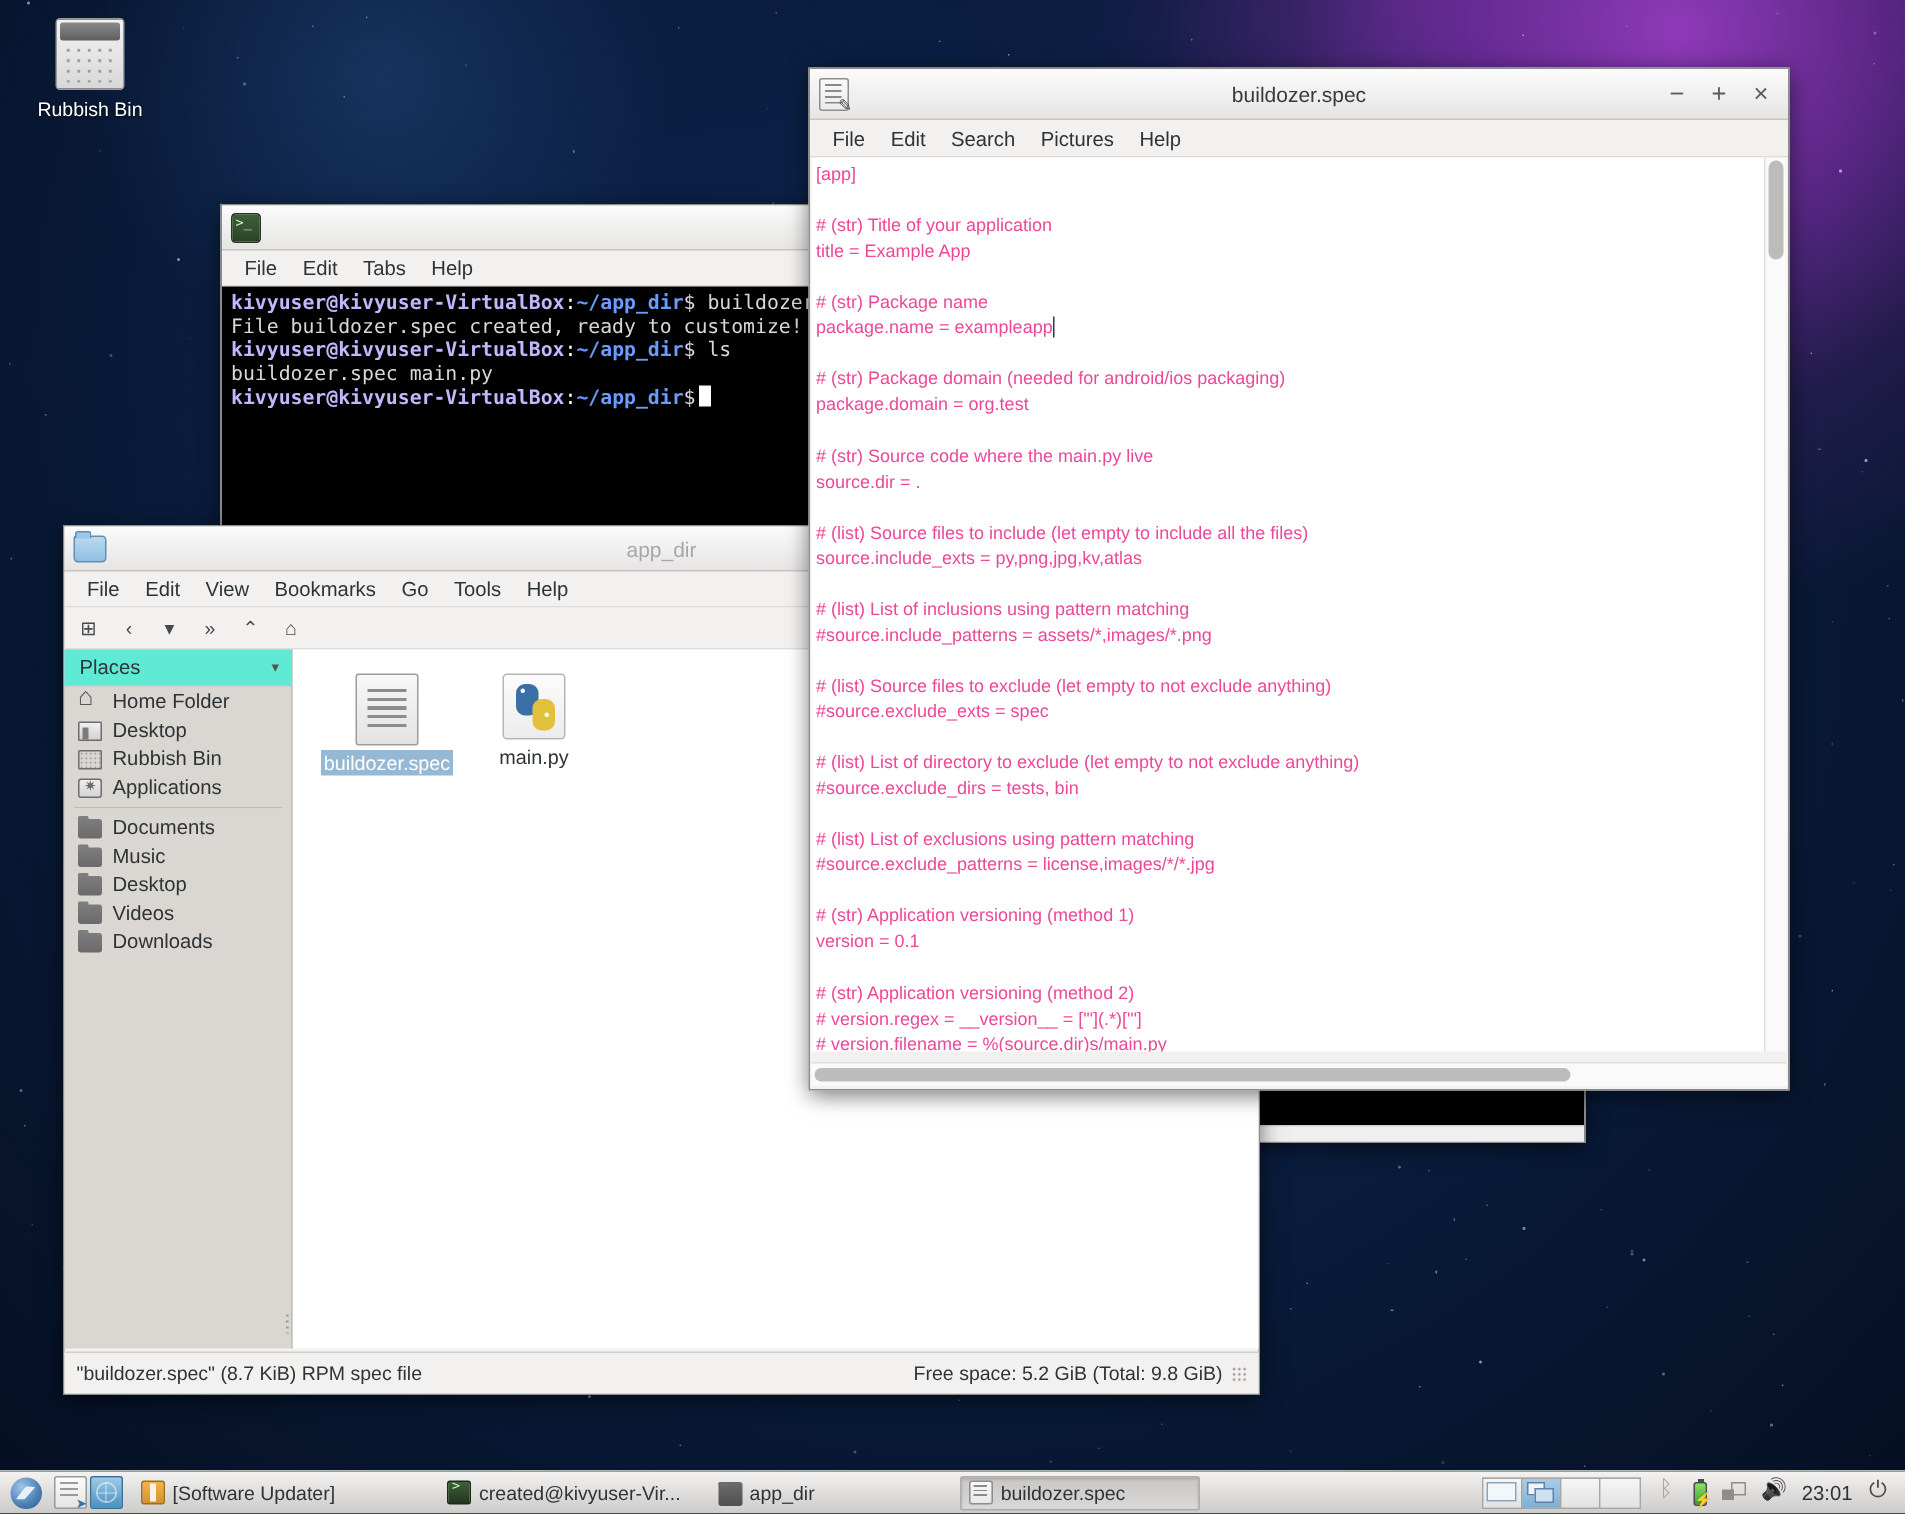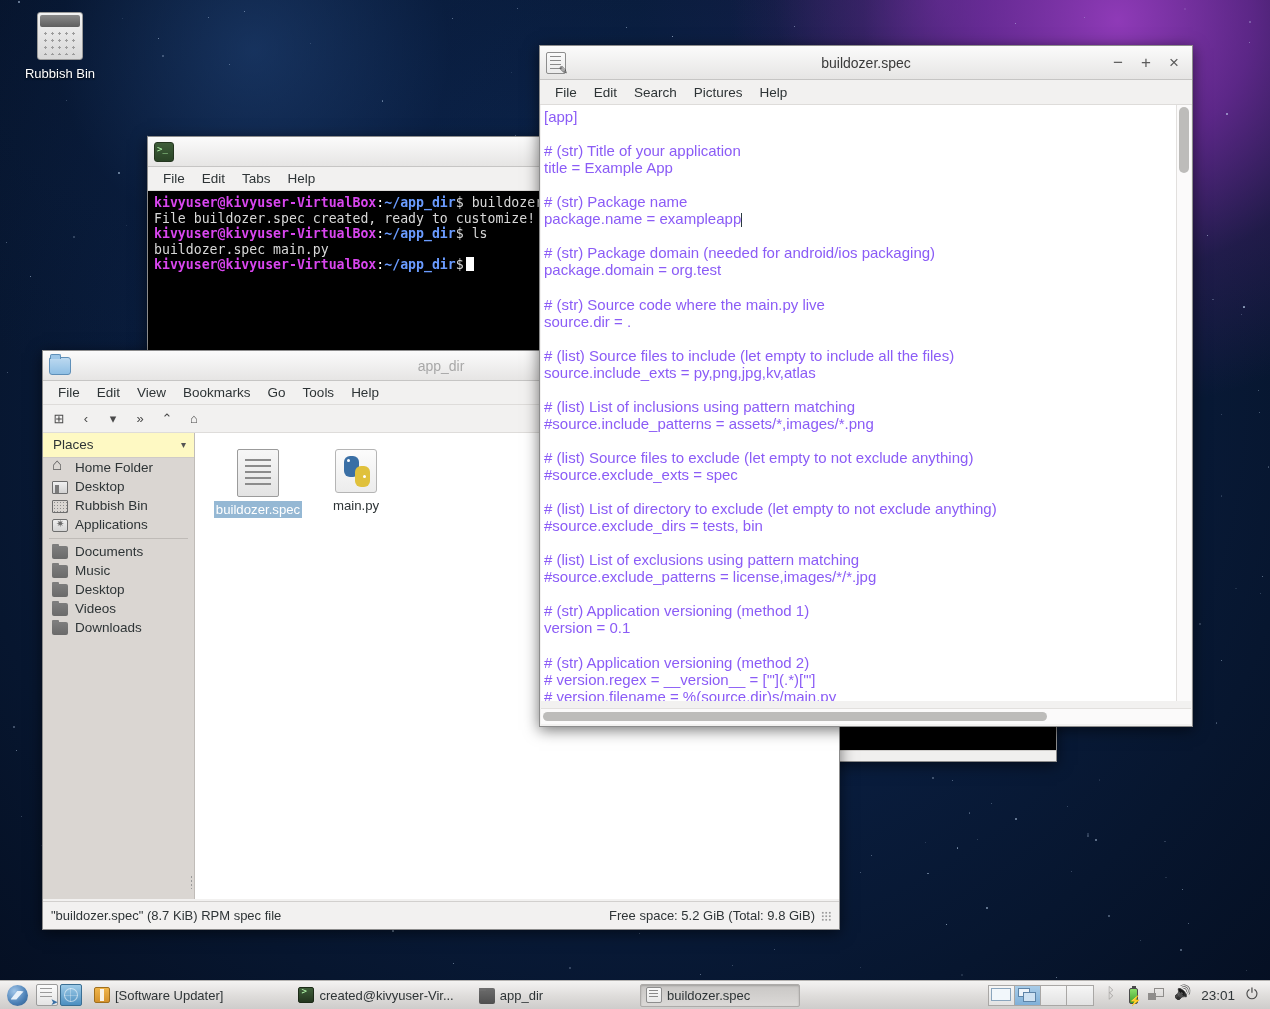--- a/index.html
+++ b/index.html
@@ -102,21 +102,21 @@
     content: ">_"; position: absolute; top: 1px; left: 2px;
     font-family: "DejaVu Sans Mono", monospace; font-size: 9px; color: #b8ffb0;
   }
   #terminal-body {
     background: #000; height: calc(100% - 55px);
     padding: 4px 6px;
     font-family: "DejaVu Sans Mono", monospace;
     font-size: 13.2px; line-height: 15.5px;
     overflow: hidden; position: relative;
   }
-  .t-user { color: #d946ef; font-weight: bold; }
+  .t-user { color: #c4b5fd; font-weight: bold; }
   .t-colon { color: #ffffff; }
   .t-path { color: #6a9bff; font-weight: bold; }
   .t-dollar { color: #d8d8d8; }
   .t-out { color: #d8d8d8; }
   .t-cursor {
     display: inline-block; width: 8px; height: 14px;
     background: #ffffff; vertical-align: -2px; margin-left: 2px;
   }
   #terminal-hscroll {
     position: absolute; left: 0; right: 0; bottom: 0; height: 11px;
@@ -153,21 +153,21 @@
     font-size: 13.5px; color: #2e3436; margin-left: 3px;
   }
   #fm-content { display: flex; height: calc(100% - 112px); }
   #fm-sidebar {
     width: 152px; background: #dad6d2; border-right: 1px solid #c0bcb8;
     position: relative;
   }
   #fm-sidebar .places-head {
     display: flex; align-items: center; justify-content: space-between;
     padding: 4px 8px 5px 10px; font-size: 13.5px; color: #2e3436;
-    background: #fef9c3; border-bottom: 1px solid #cfcbc7;
+    background: #5eead4; border-bottom: 1px solid #cfcbc7;
   }
   .place-row {
     display: flex; align-items: center; gap: 7px;
     padding: 2px 8px 2px 9px; font-size: 13.5px; color: #2e3436;
     cursor: default;
   }
   .place-sep { height: 1px; background: #fff; margin: 4px 6px 3px; border-top: 1px solid #bfbbb7; }
   .pl-ico { width: 16px; height: 15px; flex: 0 0 16px; position: relative; }
   .ico-home::before {
     content: "⌂"; position: absolute; left: 0; top: -4px;
@@ -266,22 +266,22 @@
     background: repeating-linear-gradient(#8a8a8a 0 1.5px, transparent 1.5px 4px);
   }
   .ed-icon::after {
     content: "✎"; position: absolute; right: -3px; bottom: -4px;
     font-size: 11px; color: #4a4a4a;
   }
   #editor-textarea {
     position: absolute; left: 1px; right: 16px; top: 59px; bottom: 25px;
     background: #fff; overflow: hidden;
     padding: 3px 0 0 3px;
-    font-size: 15px; line-height: 17.05px;
-    color: #8b5cf6; white-space: pre;
+    font-size: 12px; line-height: 17.05px;
+    color: #ec4899; white-space: pre;
   }
   #editor-vscroll {
     position: absolute; right: 1px; top: 59px; bottom: 25px; width: 15px;
     background: #fbfafa; border-left: 1px solid #e2e0de;
   }
   #editor-vscroll .thumb {
     position: absolute; left: 2px; right: 2px; top: 2px; height: 66px;
     background: #bdbcba; border-radius: 6px;
   }
   #editor-hscroll {

